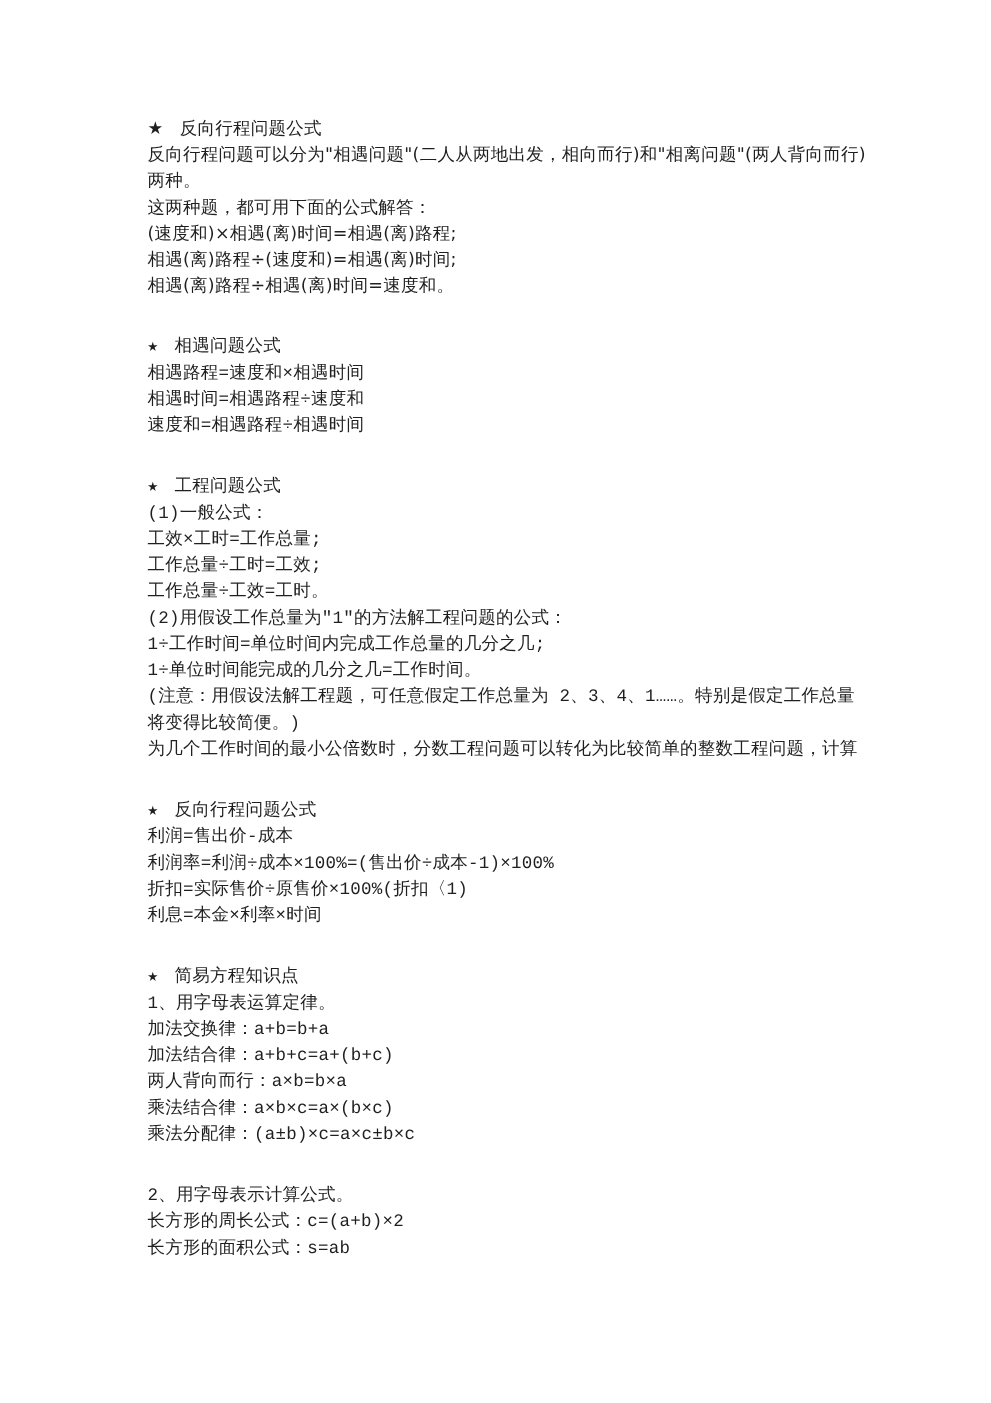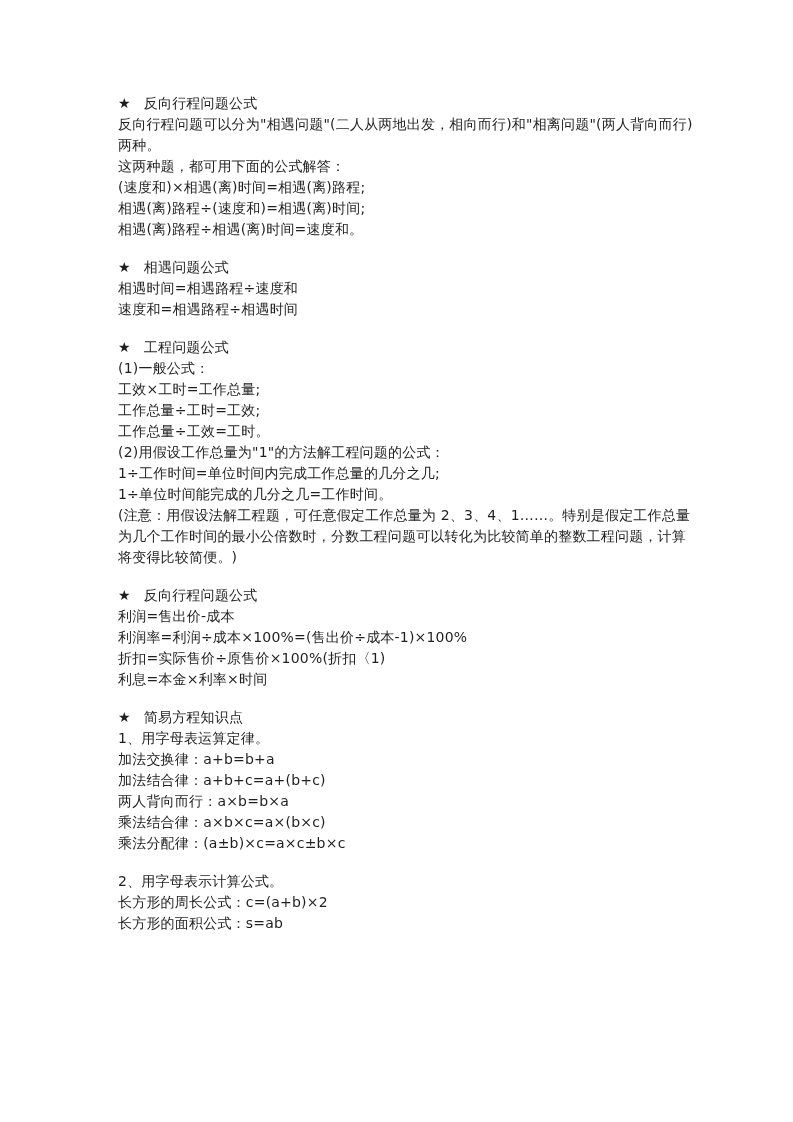--- a/index.html
+++ b/index.html
@@ -19,21 +19,21 @@
     position: absolute;
     left: 118px;
     top: 93px;
     width: 570px;
     font-size: 14px;
     line-height: 21px;
     color: #1f1f1f;
     letter-spacing: 0.2px;
   }
   .section { margin: 0; padding: 0; }
-  .section + .section { margin-top: 17px; }
+  .section + .section { margin-top: 28px; font-family: Liberation Mono, monospace; }
   .heading {
     display: block;
     height: 21px;
     white-space: nowrap;
   }
   .star {
     display: inline-block;
     margin-right: 13px;
     font-size: 14px;
     color: #1f1f1f;
@@ -55,36 +55,37 @@
       <div class="line">反向行程问题可以分为"相遇问题"(二人从两地出发，相向而行)和"相离问题"(两人背向而行)</div>
       <div class="line">两种。</div>
       <div class="line">这两种题，都可用下面的公式解答：</div>
       <div class="line">(速度和)×相遇(离)时间=相遇(离)路程;</div>
       <div class="line">相遇(离)路程÷(速度和)=相遇(离)时间;</div>
       <div class="line">相遇(离)路程÷相遇(离)时间=速度和。</div>
     </div>
 
     <div class="section">
       <div class="heading"><span class="star">★</span><span>相遇问题公式</span></div>
+      <div class="line">相遇路程=速度和×相遇时间</div>
       <div class="line">相遇时间=相遇路程÷速度和</div>
       <div class="line">速度和=相遇路程÷相遇时间</div>
     </div>
 
     <div class="section">
       <div class="heading"><span class="star">★</span><span>工程问题公式</span></div>
       <div class="line">(1)一般公式：</div>
       <div class="line">工效×工时=工作总量;</div>
       <div class="line">工作总量÷工时=工效;</div>
       <div class="line">工作总量÷工效=工时。</div>
       <div class="line">(2)用假设工作总量为"1"的方法解工程问题的公式：</div>
       <div class="line">1÷工作时间=单位时间内完成工作总量的几分之几;</div>
       <div class="line">1÷单位时间能完成的几分之几=工作时间。</div>
       <div class="line">(注意：用假设法解工程题，可任意假定工作总量为 2、3、4、1……。特别是假定工作总量</div>
+      <div class="line">将变得比较简便。)</div>
       <div class="line">为几个工作时间的最小公倍数时，分数工程问题可以转化为比较简单的整数工程问题，计算</div>
-      <div class="line">将变得比较简便。)</div>
     </div>
 
     <div class="section">
       <div class="heading"><span class="star">★</span><span>反向行程问题公式</span></div>
       <div class="line">利润=售出价-成本</div>
       <div class="line">利润率=利润÷成本×100%=(售出价÷成本-1)×100%</div>
       <div class="line">折扣=实际售价÷原售价×100%(折扣〈1)</div>
       <div class="line">利息=本金×利率×时间</div>
     </div>
 

